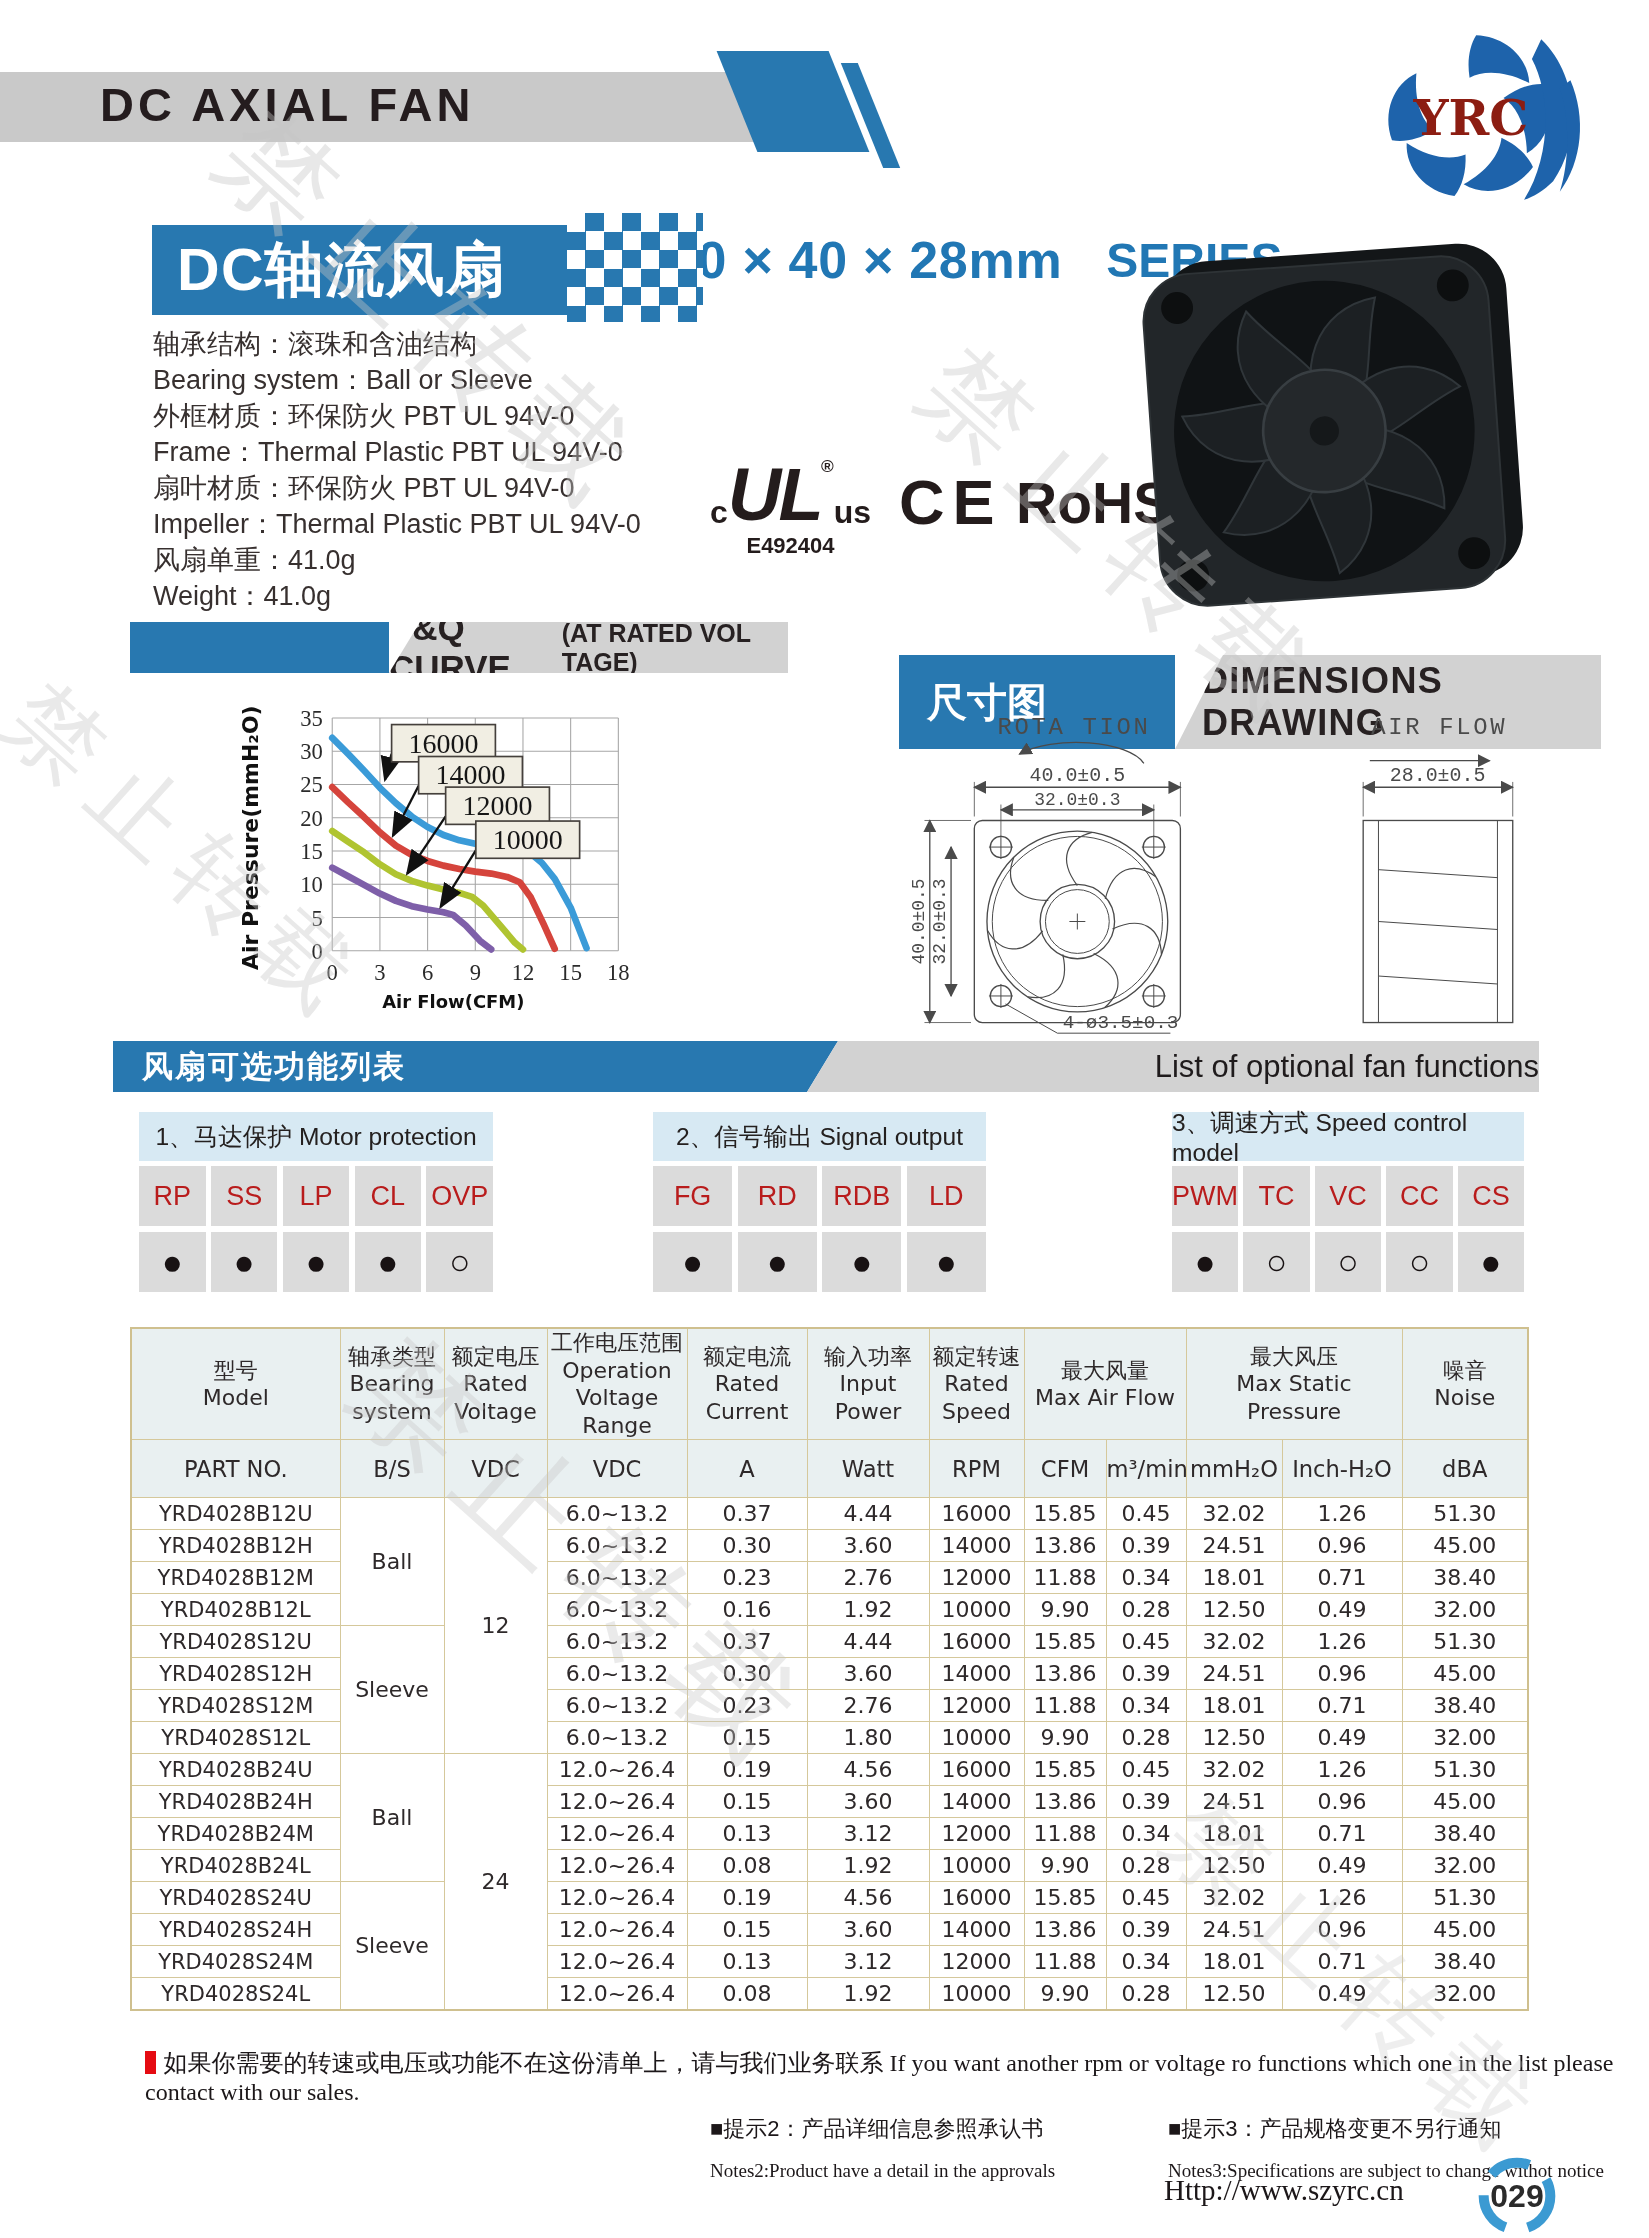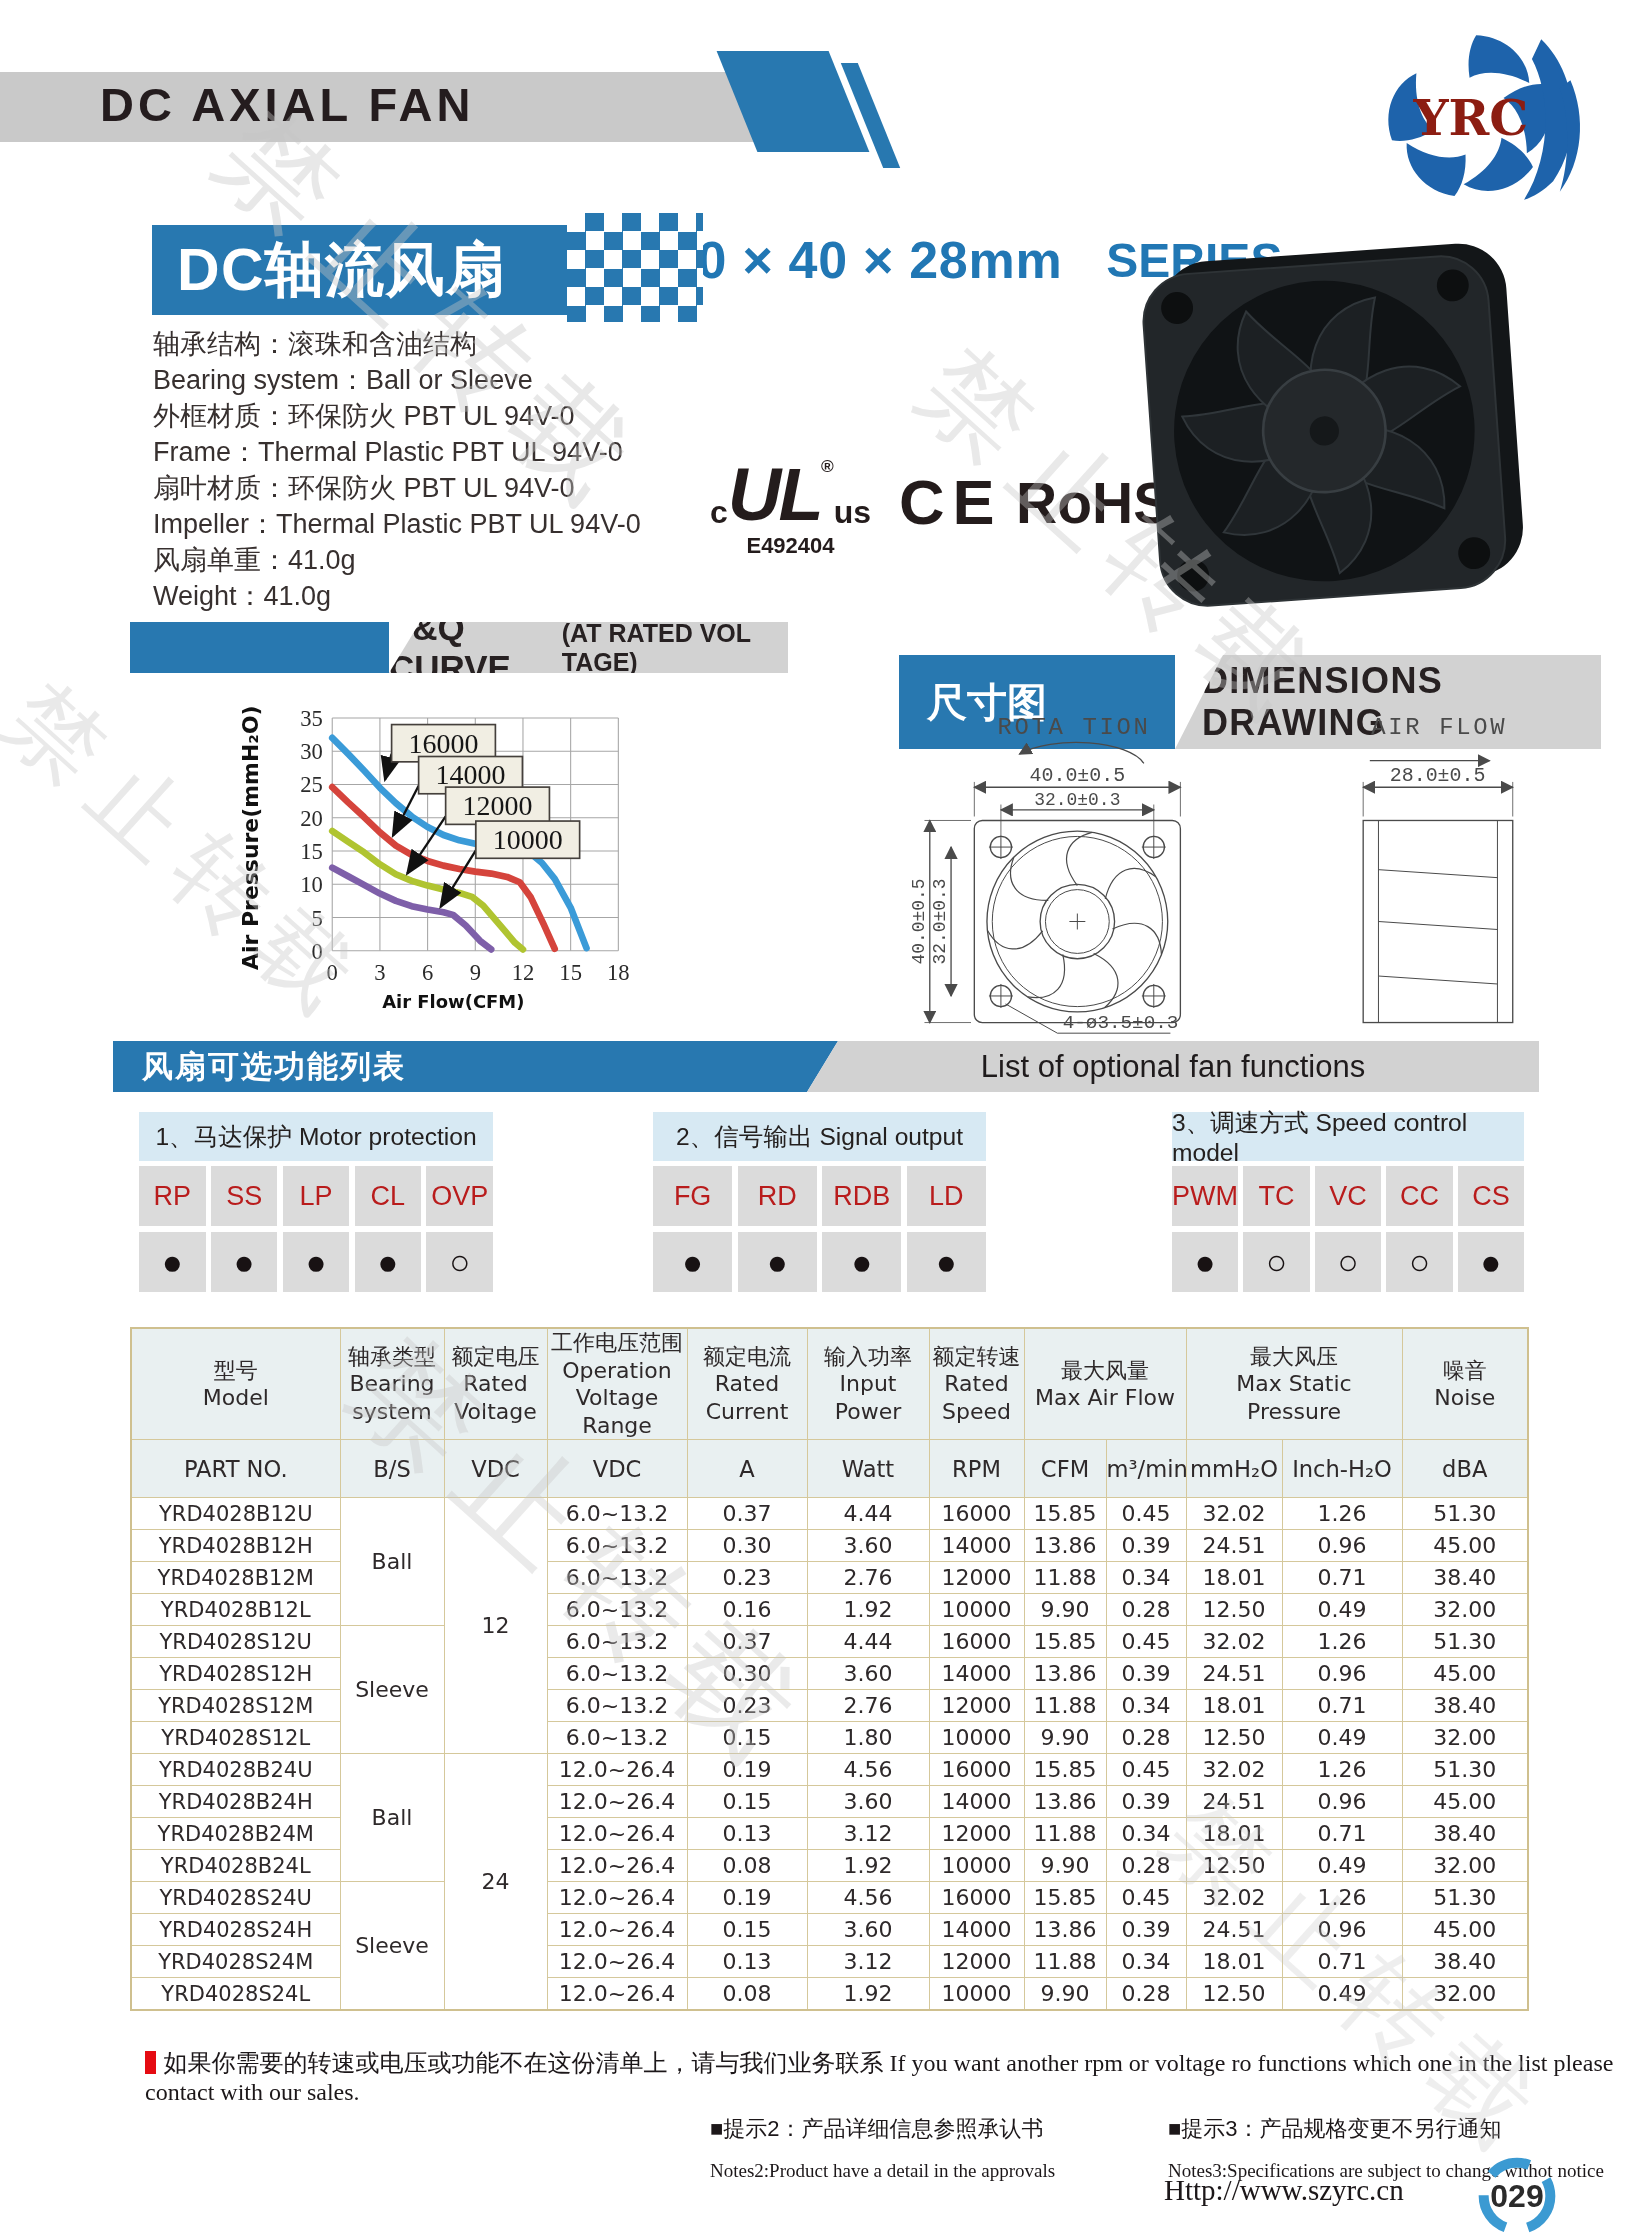--- a/index.html
+++ b/index.html
@@ -62,21 +62,21 @@
   #dims-banner-gray{left:1175px;top:655px;width:426px;height:94px;
                     clip-path:polygon(48px 0,100% 0,100% 100%,0 100%);
                     display:flex;align-items:center;justify-content:center;}
   #dims-banner-gray div{font-size:36px;font-weight:600;letter-spacing:1.3px;padding-left:27px;}
 
   #func-banner-blue{left:113px;top:1041px;width:725px;height:51px;
                     clip-path:polygon(0 0,100% 0,calc(100% - 31px) 100%,0 100%);}
   #func-banner-blue div{padding-left:29px;line-height:51px;font-size:31px;font-weight:600;letter-spacing:2px;}
   #func-banner-gray{left:807px;top:1041px;width:732px;height:51px;
                     clip-path:polygon(31px 0,100% 0,100% 100%,0 100%);
-                    display:flex;align-items:center;justify-content:center;}
+                    display:flex;align-items:center;justify-content:flex-end;}
   #func-banner-gray div{font-size:31px;font-weight:500;color:#1f1b1c;}
 
   
   .fgroup{position:absolute;top:1112px;}
   #fg1{left:139px;width:354px;}
   #fg2{left:653px;width:333px;text-align:center;}
   #fg3{left:1172px;width:352px;}
   .fg-title{height:49px;background:#d7e9f3;display:flex;align-items:center;justify-content:center;
             font-size:24.6px;color:#24201f;}
   .fg-row{display:grid;gap:5.3px;margin-top:5.3px;}

